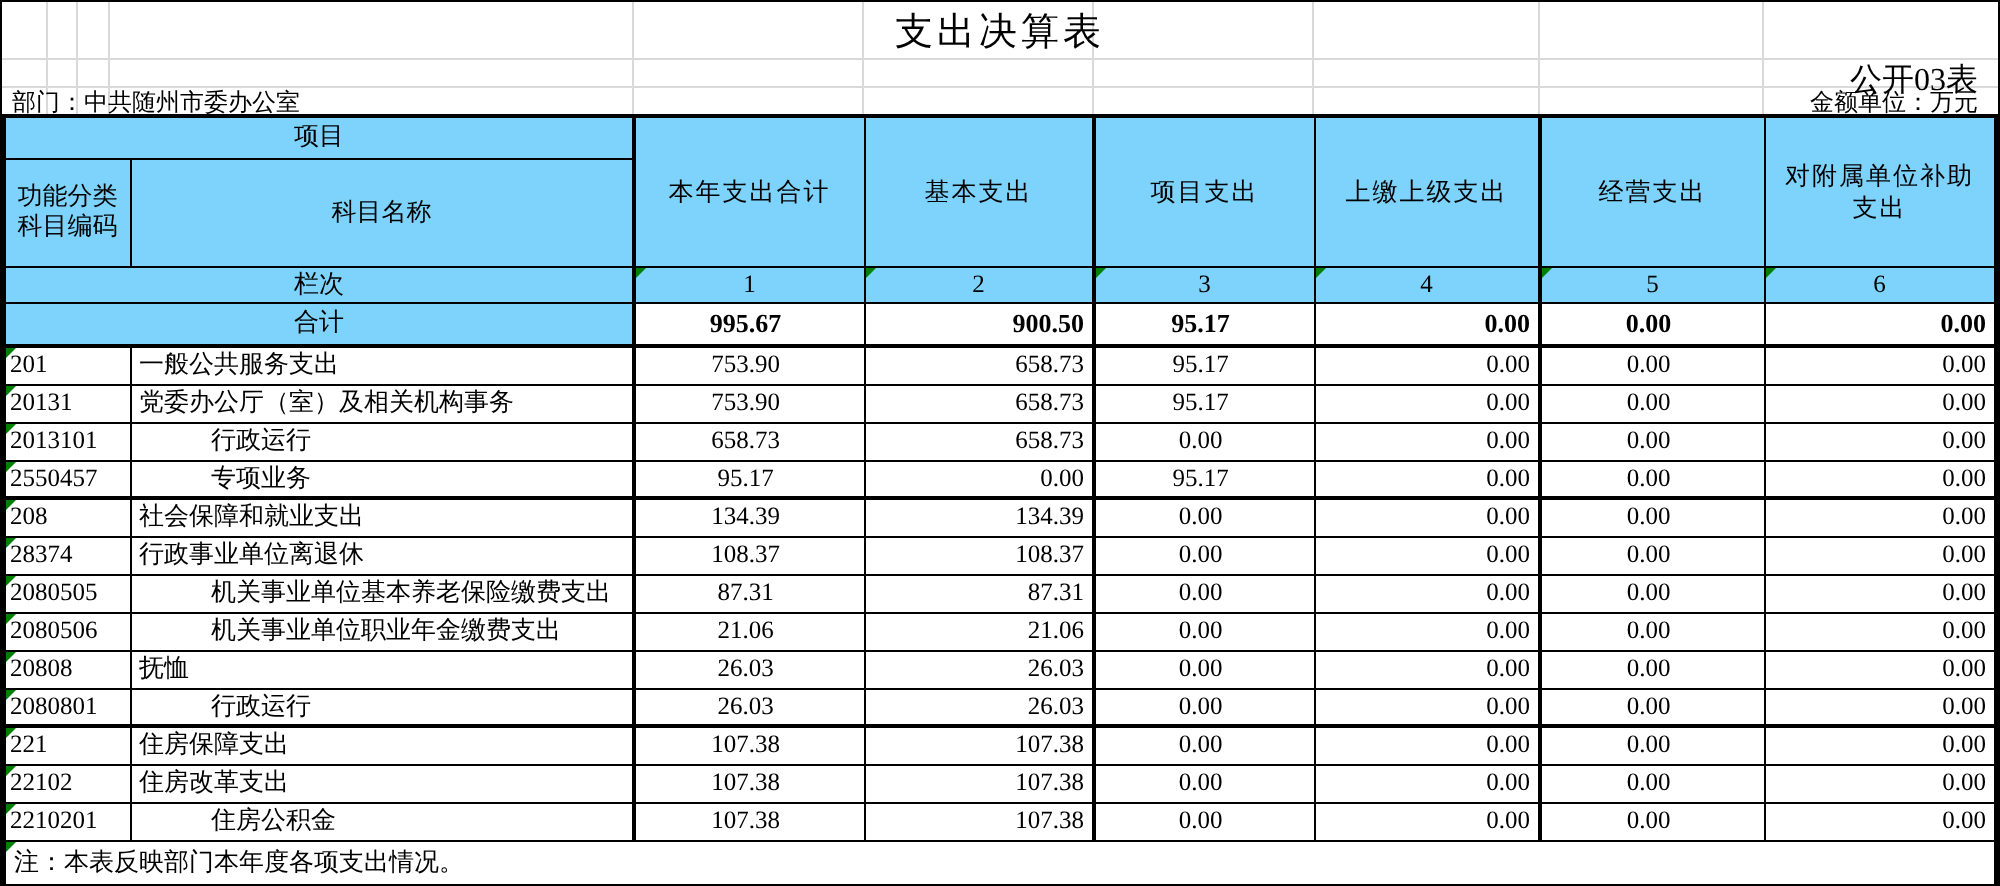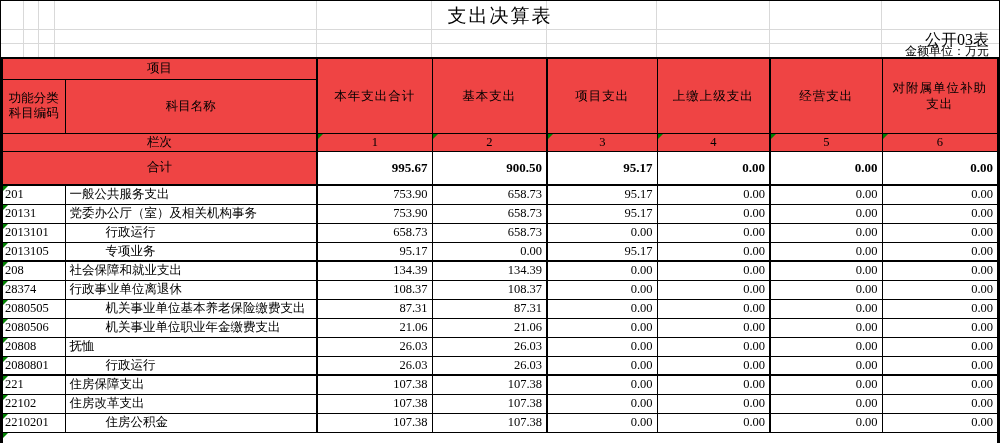--- a/index.html
+++ b/index.html
@@ -16,35 +16,35 @@
     font-size:19px;letter-spacing:2px;}
   .sheetno-row{position:absolute;top:29px;right:10px;font-size:16px;}
   .meta-row{position:absolute;top:42px;left:0;right:0;height:14px;font-size:12px;}
   .meta-row .dept{position:absolute;left:5px;top:0;}
   .meta-row .unit{position:absolute;right:10px;top:0;font-family:Liberation Serif, serif;}
   
   table{border-collapse:collapse;table-layout:fixed;width:998px;
     border:2px solid #000;}
   th,td{border:1px solid #000;overflow:hidden;white-space:nowrap;
     font-weight:normal;font-size:12.5px;padding:0;position:relative;}
-  thead th,.total th{background:#ef4444;}
+  thead th,.total th{background:#7dd3fc;}
   .h1{height:21px;}
   .h2{height:54px;}
   .h2 th{white-space:pre-line;line-height:15px;}
   .hdr{letter-spacing:1px;padding:0 8px;white-space:normal;line-height:16px;}
   .lanci{height:18px;}
-  .total{height:34px;}
+  .total{height:22px;}
   tbody tr{height:19px;}
   tr.noterow{height:23px;}
   .num{text-align:right;padding-right:4px;}
   .total .num{font-weight:bold;font-size:13px;}
   .code{text-align:left;padding-left:2px;}
   .subj{text-align:left;padding-left:4px;}
   .subj.indent{padding-left:40px;}
-  .bl2{border-left-width:2px;}
+  .bl2{border-left-width:2px;text-align:center;}
   .total th,.total td{border-bottom-width:2px;}
   tr.cat th,tr.cat td{border-top-width:2px;}
   .noterow td{text-align:left;padding-left:4px;font-size:12.5px;
     border-bottom-width:2px;}
   .tri{position:absolute;top:0;left:0;width:0;height:0;
     border-top:5px solid #008000;border-right:5px solid transparent;}
   .ctr{text-align:center;}
 </style>
 </head>
 <body>
@@ -59,20 +59,21 @@
     <div class="vline" style="left:430px"></div>
     <div class="vline" style="left:545px"></div>
     <div class="vline" style="left:655px"></div>
     <div class="vline" style="left:768px"></div>
     <div class="vline" style="left:880px"></div>
     <div class="hline" style="top:28px"></div>
     <div class="hline" style="top:42px"></div>
     <div class="title-row">支出决算表</div>
     <div class="sheetno-row">公开03表</div>
     <div class="meta-row">
+      <span class="dept">部门：中共随州市委办公室</span>
       <span class="unit">金额单位：万元</span>
     </div>
   </div>
 
   <table>
     <colgroup>
       <col style="width:63px">
         <col style="width:252px">
       <col style="width:115px">
         <col style="width:115px">
@@ -140,21 +141,21 @@
     <td class="code"><span class="tri"></span><span class="txt">2013101</span></td>
     <td class="subj indent">行政运行</td>
   <td class="num bl2">658.73</td>
           <td class="num">658.73</td>
           <td class="num bl2">0.00</td>
           <td class="num">0.00</td>
           <td class="num bl2">0.00</td>
           <td class="num">0.00</td>
         </tr>
         <tr>
-    <td class="code"><span class="tri"></span><span class="txt">2013105</span></td>
+    <td class="code"><span class="tri"></span><span class="txt">2550457</span></td>
     <td class="subj indent">专项业务</td>
   <td class="num bl2">95.17</td>
           <td class="num">0.00</td>
           <td class="num bl2">95.17</td>
           <td class="num">0.00</td>
           <td class="num bl2">0.00</td>
           <td class="num">0.00</td>
         </tr>
         <tr class="cat">
     <td class="code"><span class="tri"></span><span class="txt">208</span></td>
@@ -240,18 +241,18 @@
     <td class="code"><span class="tri"></span><span class="txt">2210201</span></td>
     <td class="subj indent">住房公积金</td>
   <td class="num bl2">107.38</td>
           <td class="num">107.38</td>
           <td class="num bl2">0.00</td>
           <td class="num">0.00</td>
           <td class="num bl2">0.00</td>
           <td class="num">0.00</td>
         </tr>
         <tr class="noterow">
-        <td colspan="8"><span class="tri"></span></td>
+        <td colspan="8"><span class="tri"></span><span>注：本表反映部门本年度各项支出情况。</span></td>
       </tr>
     </tbody>
   </table>
 
 </div>
 
 </body></html>

